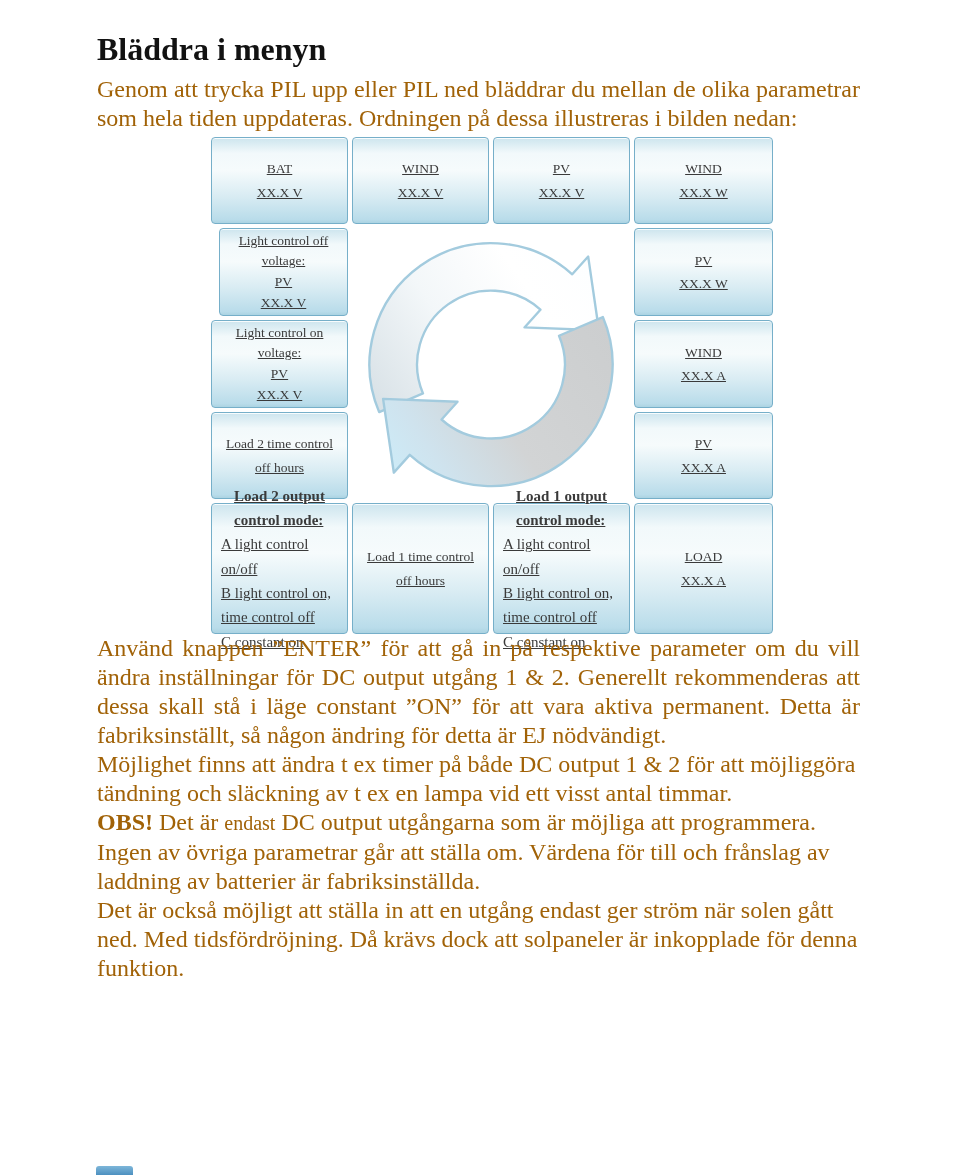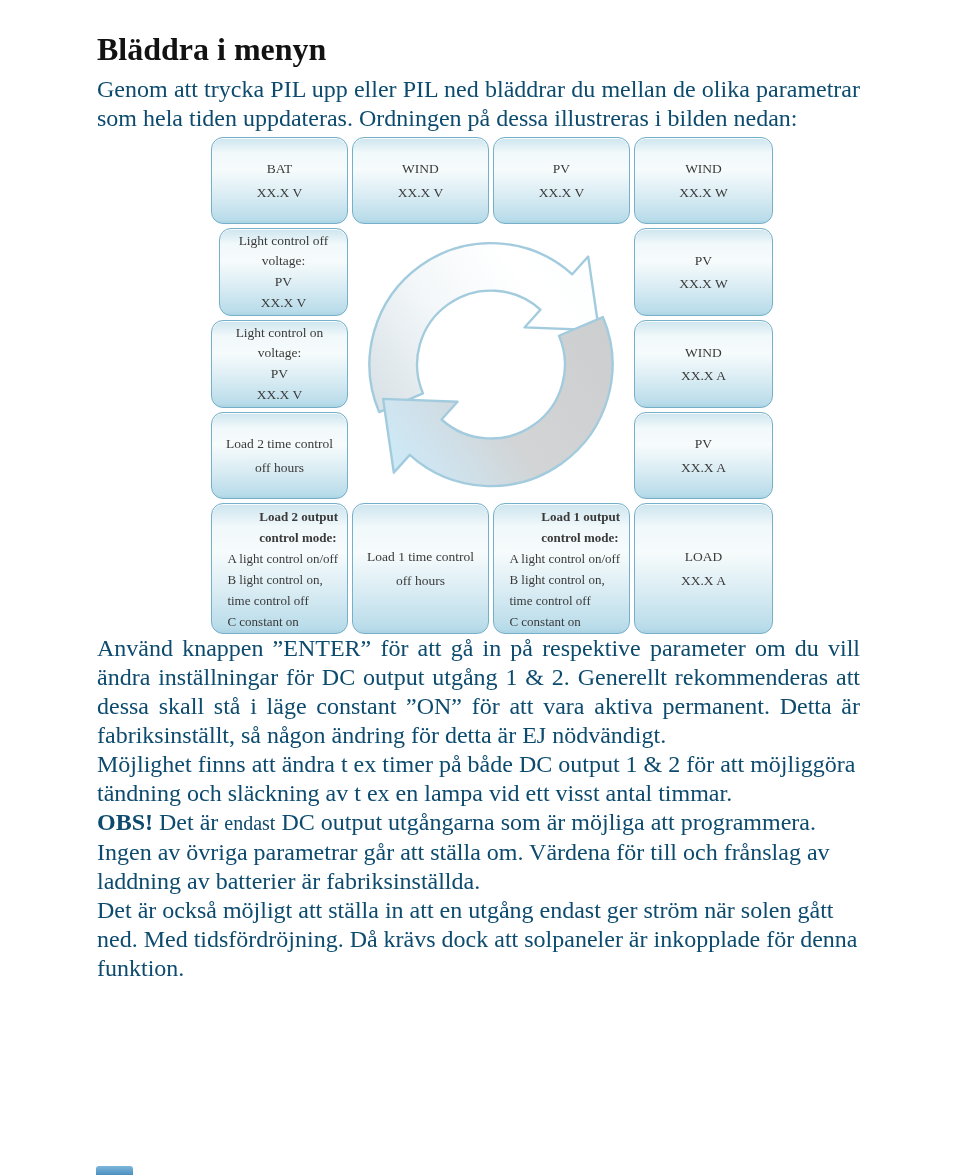--- a/index.html
+++ b/index.html
@@ -10,47 +10,48 @@
     font-family:"Liberation Serif", serif;
     color:#1c1c1c;
     overflow:hidden;
   }
   .content{padding:30px 100px 0 97px;}
   .h-title{
     font-size:32px;line-height:1.2;font-weight:bold;
     margin:0 0 7px 0;color:#121212;
   }
   .body-par{
-    font-size:24px;line-height:29px;margin:0;color:#0c4a6e;
+    font-size:24px;line-height:29px;margin:0;color:#a16207;
   }
   .justify{text-align:justify;}
   
   .diagram{
     margin:4px 0 0 114px;
     width:562px;height:497px;
     display:grid;
     grid-template-columns:137px 137px 137px 139px;
     grid-template-rows:87px 88px 88px 87px 131px;
     gap:4px;
   }
   .box{
     border:1px solid #76afc9;
-    border-radius:12px;
+    border-radius:4px;
     background:linear-gradient(180deg,#cde5ee 0%,#f2f9fb 18%,#f6fbfc 38%,#d9ecf3 68%,#b9dcea 96%,#abd3e2 100%);
     box-shadow:inset 0 1px 0 rgba(255,255,255,.85);
     display:flex;flex-direction:column;justify-content:center;align-items:center;
     text-align:center;
     font-size:13.5px;line-height:1.75;color:#3a3a3a;
     box-sizing:border-box;
+    text-decoration:underline;
   }
   .box .pre{white-space:pre-line;}
   .box.tall{line-height:1.55;}
   .box.list{
-    align-items:flex-end;text-align:left;
-    padding:13px 9px;font-size:13px;line-height:1.62;justify-content:center;
+    align-items:center;text-align:left;
+    padding:13px 9px;font-size:15px;line-height:1.62;justify-content:center;
   }
   .box.list .bold-head{font-weight:bold;}
   .arrows-cell{
     grid-column:2/4;grid-row:2/5;
     display:flex;justify-content:center;align-items:center;
   }
   
   .h2-title{
     font-size:28px;line-height:1.2;font-weight:bold;
     margin:38px 0 4px 0;color:#121212;

